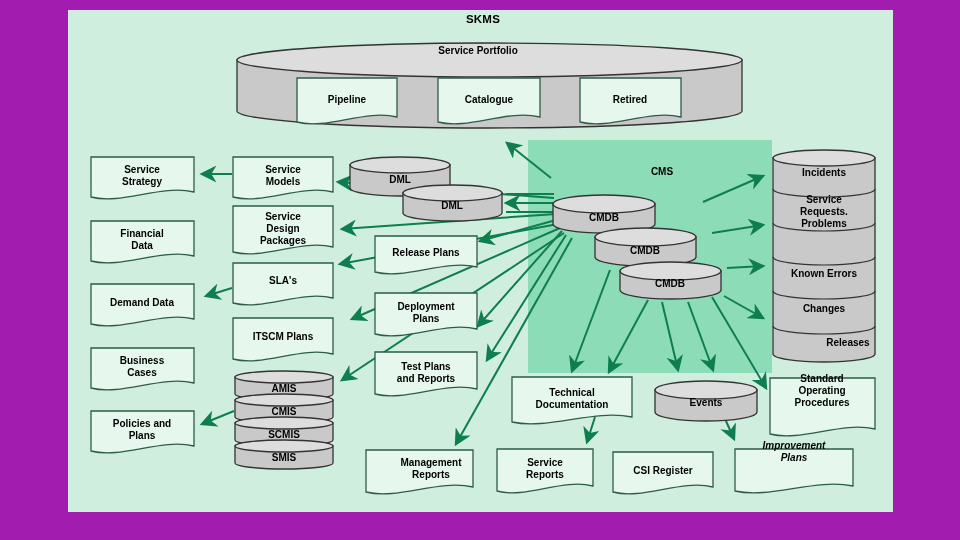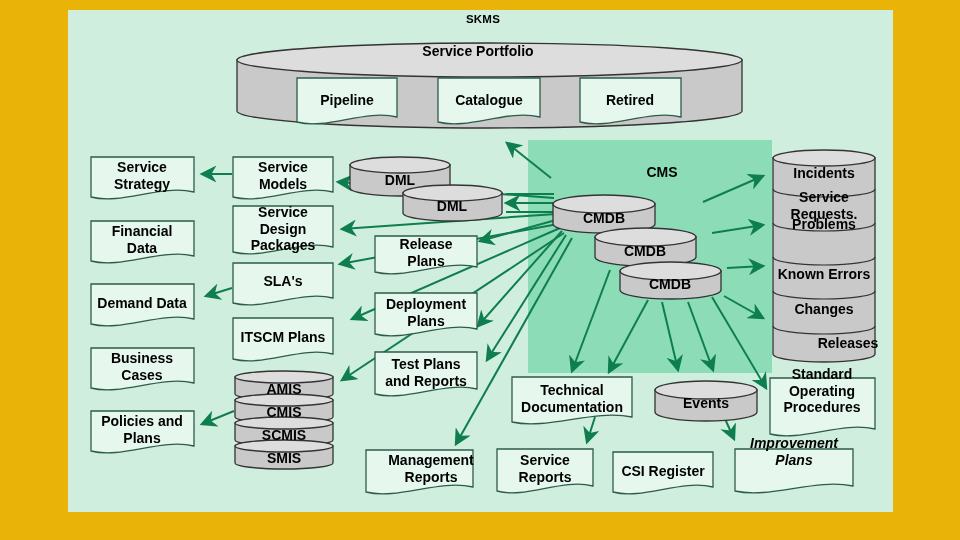--- a/index.html
+++ b/index.html
@@ -1,20 +1,20 @@
 <!DOCTYPE html>
 <html><head>
 <meta charset="utf-8">
 <style>
   html,body{margin:0;padding:0;background:#ffffff;}
-  #stage{position:relative;width:960px;height:540px;background:#eab308;overflow:hidden;
+  #stage{position:relative;width:960px;height:540px;background:#a21caf;overflow:hidden;
          font-family:"Liberation Sans", sans-serif;}
   #shapes{position:absolute;left:0;top:0;}
   .lbl{position:absolute;transform:translate(-50%,-50%);text-align:center;
-       white-space:pre-line;font-size:14px;font-weight:bold;color:#000;
+       white-space:pre-line;font-size:10px;font-weight:bold;color:#000;
        line-height:1.18;pointer-events:none;}
   .title{font-size:11.5px;letter-spacing:.2px;}
 </style>
 </head>
 <body>
 
 <div id="stage">
   <svg id="shapes" width="960" height="540">
       <rect x="68" y="10" width="825" height="502" fill="#D0EEDE"></rect>
       <rect x="528" y="140" width="244" height="233" fill="#8CDCB8"></rect>

